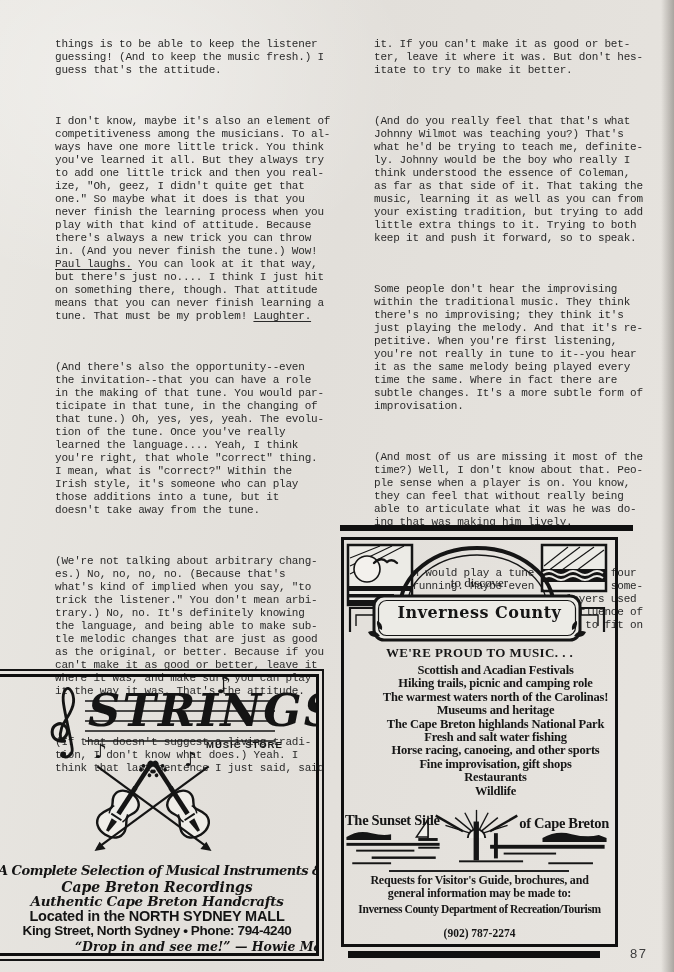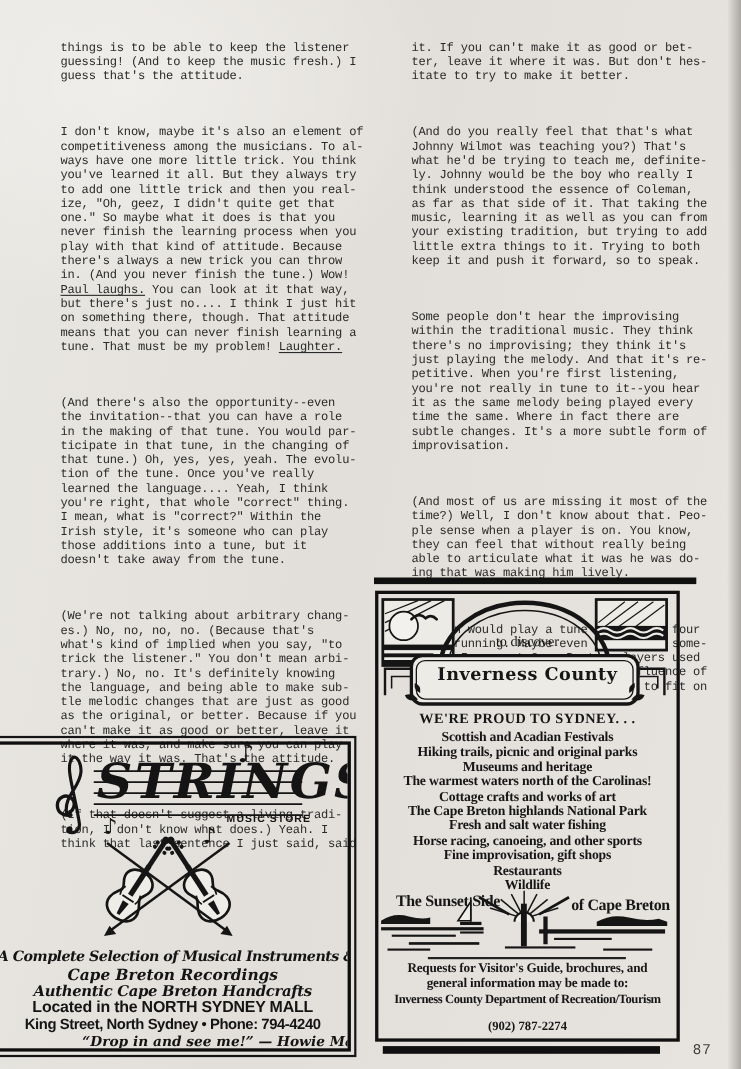--- a/index.html
+++ b/index.html
@@ -258,28 +258,27 @@
         <path d="M36 94 q-9 3 -12 -4 q7 -3 12 4 z" fill="#151515"></path>
         <path d="M38 88 q-6 -2 -5 -9 q6 2 5 9 z" fill="#151515"></path>
         <path d="M230 94 q9 3 12 -4 q-7 -3 -12 4 z" fill="#151515"></path>
         <path d="M228 88 q6 -2 5 -9 q-6 2 -5 9 z" fill="#151515"></path>
       </svg>
     </div>
 
     <div class="inv-el inv-center inv-invite" style="top:35px;text-align:center;">to discover</div>
     <div class="inv-el inv-center inv-county" style="top:63px;">Inverness County</div>
 
-    <div class="inv-el inv-center inv-share" style="top:105px;">WE'RE PROUD TO SYDNEY. . .</div>
-
-    <div class="inv-el inv-center" style="top:124px;">
+    <div class="inv-el inv-center inv-share" style="top:105px;">WE'RE PROUD TO MUSIC. . .</div>
+
+    <div class="inv-el inv-center" style="top:124px;margin-left:16px;">
       <div class="inv-feature">Scottish and Acadian Festivals</div>
-      <div class="inv-feature">Hiking trails, picnic and original parks</div>
+      <div class="inv-feature">Hiking trails, picnic and camping role</div>
+      <div class="inv-feature">The warmest waters north of the Carolinas!</div>
       <div class="inv-feature">Museums and heritage</div>
-      <div class="inv-feature">The warmest waters north of the Carolinas!</div>
-      <div class="inv-feature">Cottage crafts and works of art</div>
       <div class="inv-feature">The Cape Breton highlands National Park</div>
       <div class="inv-feature">Fresh and salt water fishing</div>
       <div class="inv-feature">Horse racing, canoeing, and other sports</div>
       <div class="inv-feature">Fine improvisation, gift shops</div>
       <div class="inv-feature">Restaurants</div>
       <div class="inv-feature">Wildlife</div>
     </div>
 
     <div class="inv-el" style="left:0px; top:266px;">
       <svg width="265" height="66" viewBox="0 0 272 68">
@@ -304,21 +303,21 @@
         <rect x="12" y="45" width="60" height="2" fill="#151515"></rect>
         <rect x="28" y="52" width="66" height="2.5" fill="#151515"></rect>
         <rect x="8" y="58" width="40" height="2" fill="#151515"></rect>
         <rect x="150" y="40" width="118" height="4" fill="#151515"></rect>
         <rect x="164" y="48" width="54" height="2" fill="#151515"></rect>
         <rect x="118" y="56" width="66" height="2" fill="#151515"></rect>
         <rect x="210" y="58" width="46" height="2" fill="#151515"></rect>
         <rect x="76" y="42" width="22" height="2" fill="#151515"></rect>
       </svg>
     </div>
-    <div class="inv-el inv-sunset-label" style="left:16px; top:272px;">The Sunset Side</div>
+    <div class="inv-el inv-sunset-label" style="left:1px; top:272px;">The Sunset Side</div>
     <div class="inv-el inv-sunset-label" style="right:6px; top:275px;">of Cape Breton</div>
 
     <div class="inv-el" style="left:45px; top:330px; width:180px; height:1.5px; background:#222;"></div>
 
     <div class="inv-el inv-center inv-req" style="top:333px;font-family:Liberation Serif, serif;">Requests for Visitor's Guide, brochures, and</div>
     <div class="inv-el inv-center inv-req" style="top:346px;">general information may be made to:</div>
     <div class="inv-el inv-center inv-contact" style="top:363px;">Inverness County Department of Recreation/Tourism</div>
     <div class="inv-el inv-center inv-contact" style="top:387px; letter-spacing:0;">(902) 787-2274</div>
   </div>
 

